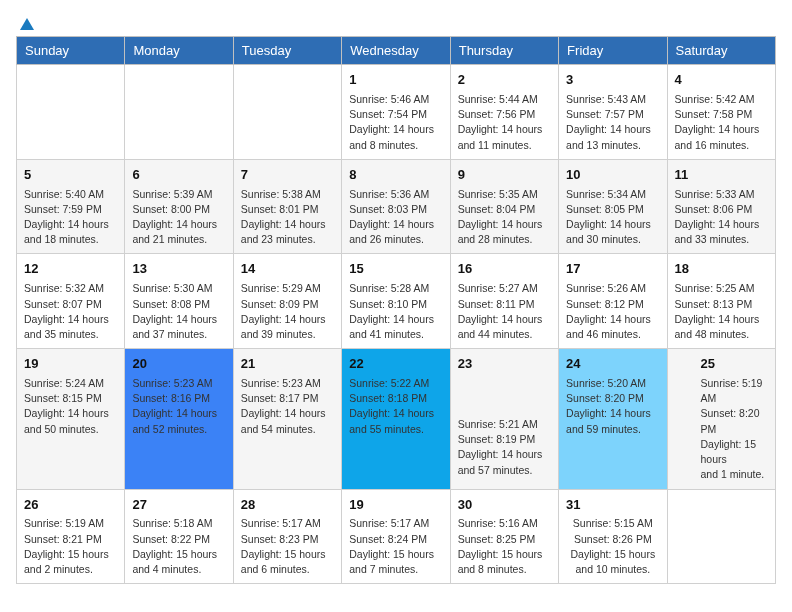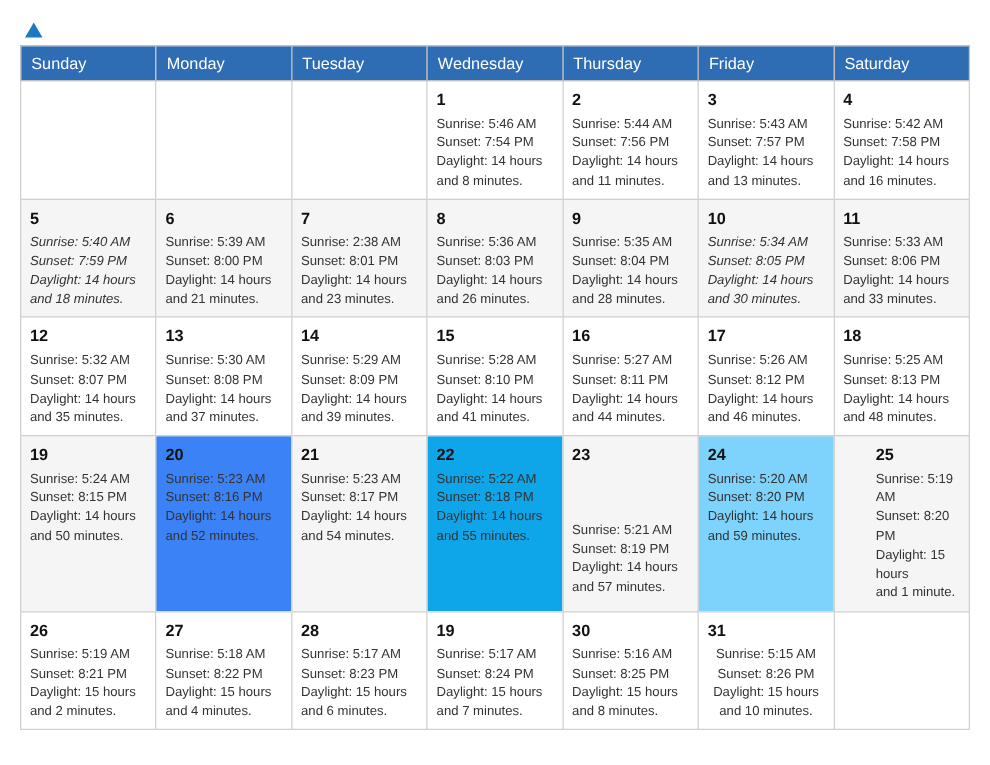--- a/index.html
+++ b/index.html
@@ -154,56 +154,56 @@
           <span class="day-number">4</span>
           <div class="day-info" style="white-space: pre-line;">Sunrise: 5:42 AM
 Sunset: 7:58 PM
 Daylight: 14 hours
 and 16 minutes.</div>
         </td>
       </tr>
       <tr style="background-color: rgb(245, 245, 245);">
         <td style="background-color: rgb(245, 245, 245);">
           <span class="day-number">5</span>
-          <div class="day-info" style="white-space: pre-line; font-style: italic;">Sunrise: 5:40 AM
+          <div class="day-info" style="white-space: pre-line;">Sunrise: 5:40 AM
 Sunset: 7:59 PM
 Daylight: 14 hours
 and 18 minutes.</div>
         </td>
         <td style="background-color: rgb(245, 245, 245);">
           <span class="day-number">6</span>
           <div class="day-info" style="white-space: pre-line;">Sunrise: 5:39 AM
 Sunset: 8:00 PM
 Daylight: 14 hours
 and 21 minutes.</div>
         </td>
         <td style="background-color: rgb(245, 245, 245);">
           <span class="day-number">7</span>
-          <div class="day-info" style="white-space: pre-line;">Sunrise: 2:38 AM
+          <div class="day-info" style="white-space: pre-line;">Sunrise: 5:38 AM
 Sunset: 8:01 PM
 Daylight: 14 hours
 and 23 minutes.</div>
         </td>
         <td style="background-color: rgb(245, 245, 245);">
           <span class="day-number">8</span>
           <div class="day-info" style="white-space: pre-line;">Sunrise: 5:36 AM
 Sunset: 8:03 PM
 Daylight: 14 hours
 and 26 minutes.</div>
         </td>
         <td style="background-color: rgb(245, 245, 245);">
           <span class="day-number">9</span>
           <div class="day-info" style="white-space: pre-line;">Sunrise: 5:35 AM
 Sunset: 8:04 PM
 Daylight: 14 hours
 and 28 minutes.</div>
         </td>
         <td style="background-color: rgb(245, 245, 245);">
           <span class="day-number">10</span>
-          <div class="day-info" style="white-space: pre-line; font-style: italic;">Sunrise: 5:34 AM
+          <div class="day-info" style="white-space: pre-line;">Sunrise: 5:34 AM
 Sunset: 8:05 PM
 Daylight: 14 hours
 and 30 minutes.</div>
         </td>
         <td style="background-color: rgb(245, 245, 245);">
           <span class="day-number">11</span>
           <div class="day-info" style="white-space: pre-line;">Sunrise: 5:33 AM
 Sunset: 8:06 PM
 Daylight: 14 hours
 and 33 minutes.</div>

